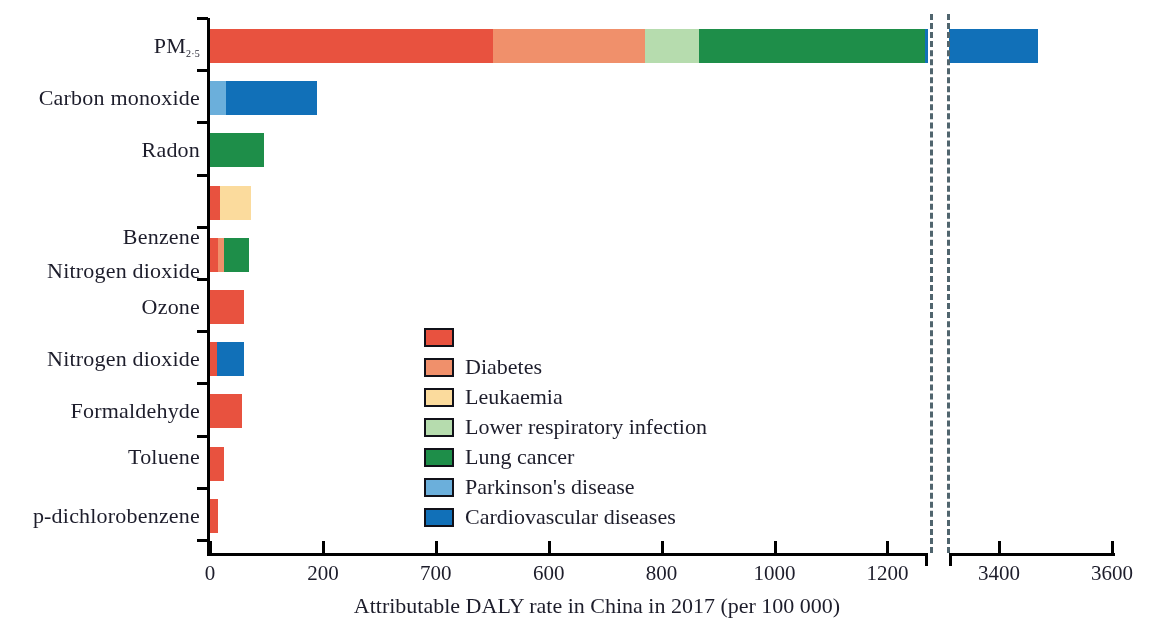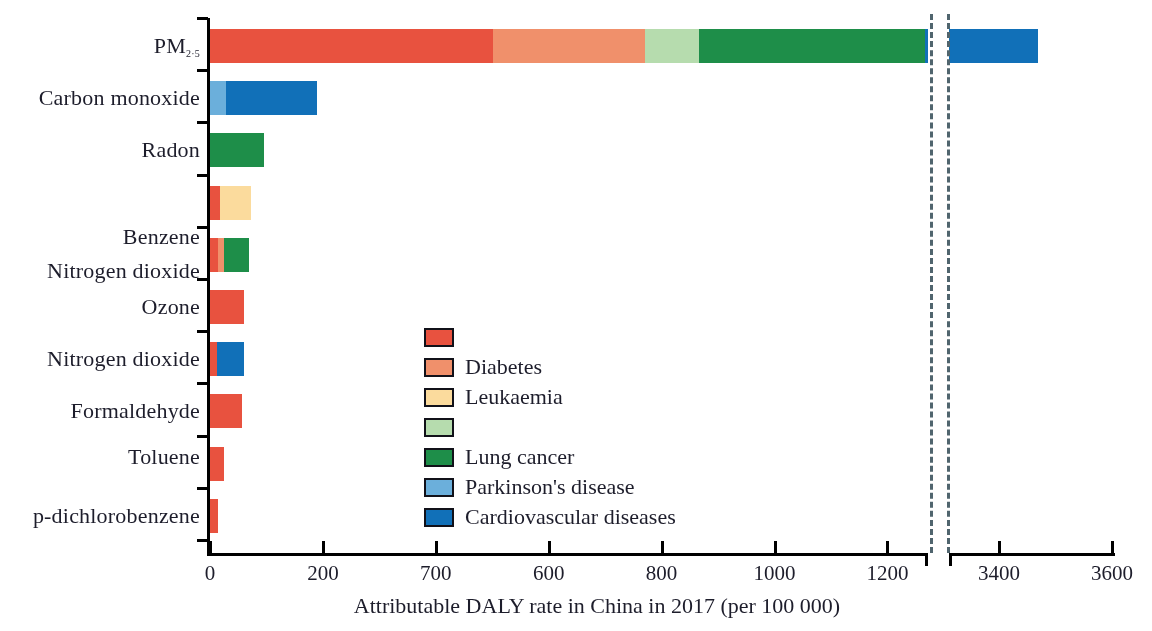--- a/index.html
+++ b/index.html
@@ -223,20 +223,21 @@
       <div class="legend-item">
         <span class="legend-swatch" style="background: rgb(240, 144, 107);"></span>
         <span class="legend-text">Diabetes</span>
       </div>
       <div class="legend-item">
         <span class="legend-swatch" style="background: rgb(251, 219, 157);"></span>
         <span class="legend-text">Leukaemia</span>
       </div>
       <div class="legend-item">
         <span class="legend-swatch" style="background: rgb(182, 220, 174);"></span>
+        <span class="legend-text">Lower respiratory infection</span>
       </div>
       <div class="legend-item">
         <span class="legend-swatch" style="background: rgb(30, 142, 73);"></span>
         <span class="legend-text">Lung cancer</span>
       </div>
       <div class="legend-item">
         <span class="legend-swatch" style="background: rgb(107, 175, 219);"></span>
         <span class="legend-text">Parkinson's disease</span>
       </div>
       <div class="legend-item">

